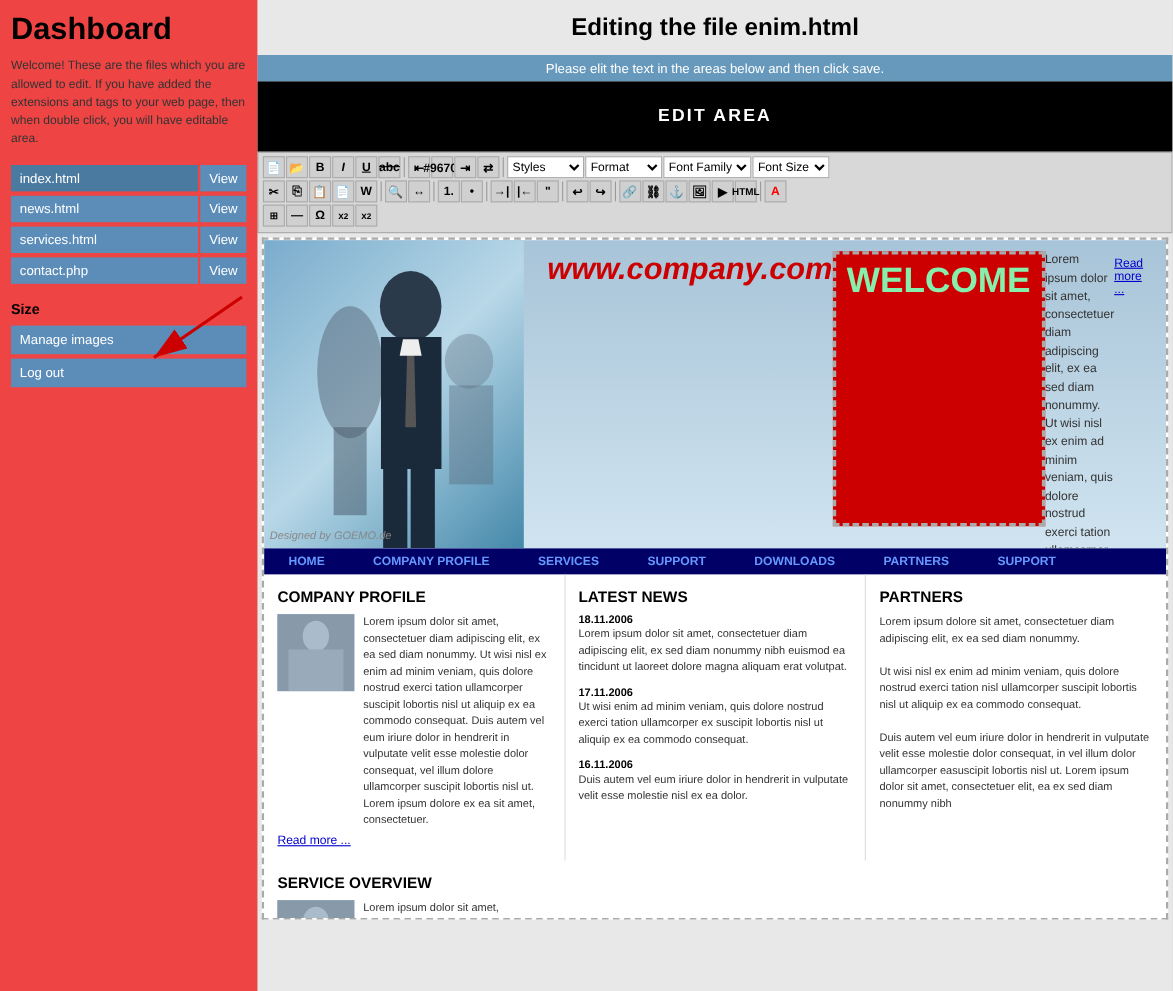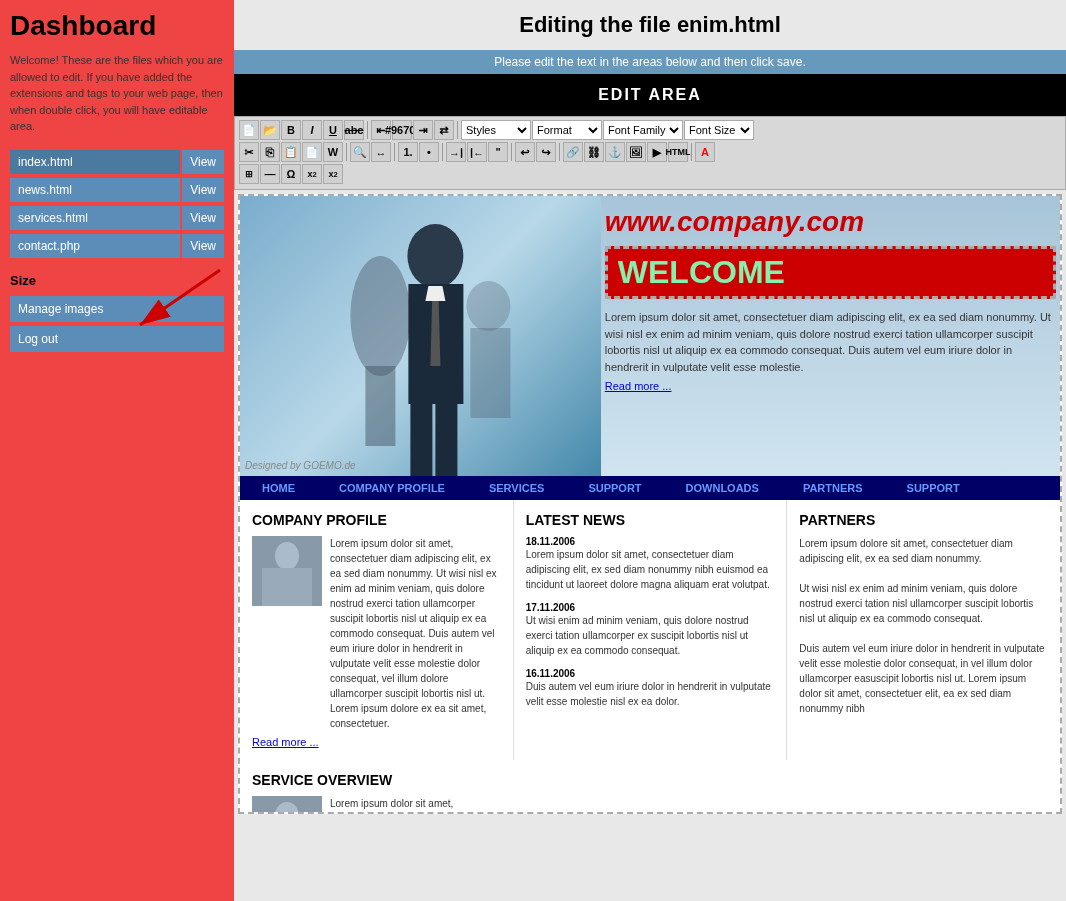--- a/index.html
+++ b/index.html
@@ -96,21 +96,21 @@
       background: #6699bb;
       color: #fff;
       text-align: center;
       padding: 5px;
       font-size: 12px;
     }
     .edit-area-bar {
       background: #000;
       color: #fff;
       text-align: center;
-      padding: 12px;
+      padding: 23px;
       font-size: 16px;
       font-weight: bold;
       letter-spacing: 2px;
     }
 
     
     .toolbar {
       background: #d8d8d8;
       border: 1px solid #aaa;
       padding: 3px 4px;
@@ -167,23 +167,23 @@
     }
     .site-header-image {
       width: 44%;
       background: linear-gradient(135deg, #7aaccc 0%, #b8d8e8 50%, #4488aa 100%);
       position: relative;
       overflow: hidden;
     }
     .site-header-text {
       flex: 1;
       display: flex;
-      flex-direction: column;
+      flex-direction: row;
       justify-content: flex-start;
-      padding: 10px 4px;
+      padding: 10px 21px;
     }
     .company-url {
       color: #cc0000;
       font-size: 28px;
       font-weight: bold;
       font-style: italic;
       margin-bottom: 8px;
     }
     .welcome-banner {
       background: #cc0000;
@@ -311,21 +311,21 @@
     <line x1="100" y1="10" x2="20" y2="65" stroke="#cc0000" stroke-width="3" marker-end="url(#arrowhead)"></line>
   </svg>
 
   <div class="extra-label">Size</div>
   <button class="extra-btn">Manage images</button>
   <button class="extra-btn">Log out</button>
 </div>
 
 <div id="main">
   <div class="page-title">Editing the file enim.html</div>
-  <div class="subtitle-bar">Please edit the text in the areas below and then click save.</div>
+  <div class="subtitle-bar">Please elit the text in the areas below and then click save.</div>
   <div class="edit-area-bar">EDIT AREA</div>
 
   <div class="toolbar">
     <div class="toolbar-row">
 
       <div class="tb-btn" title="New">📄</div>
       <div class="tb-btn" title="Open">📂</div>
       <div class="tb-btn">
           <b>B</b>
         </div>

